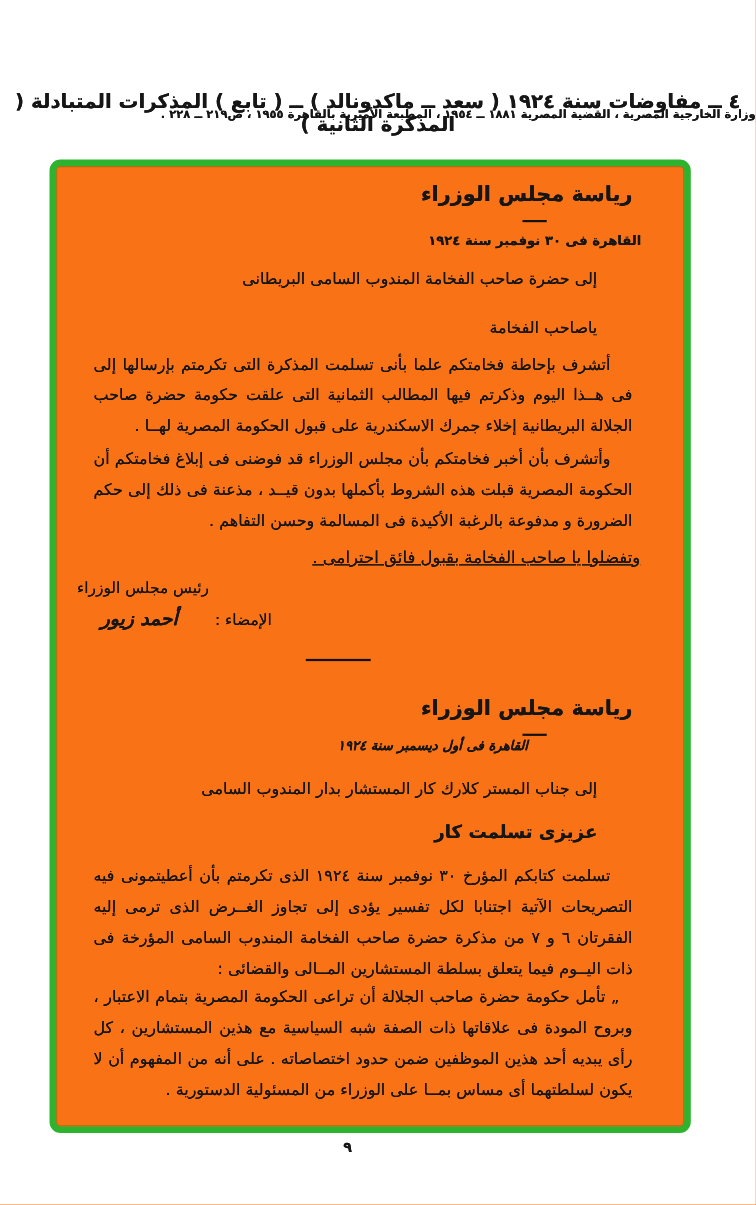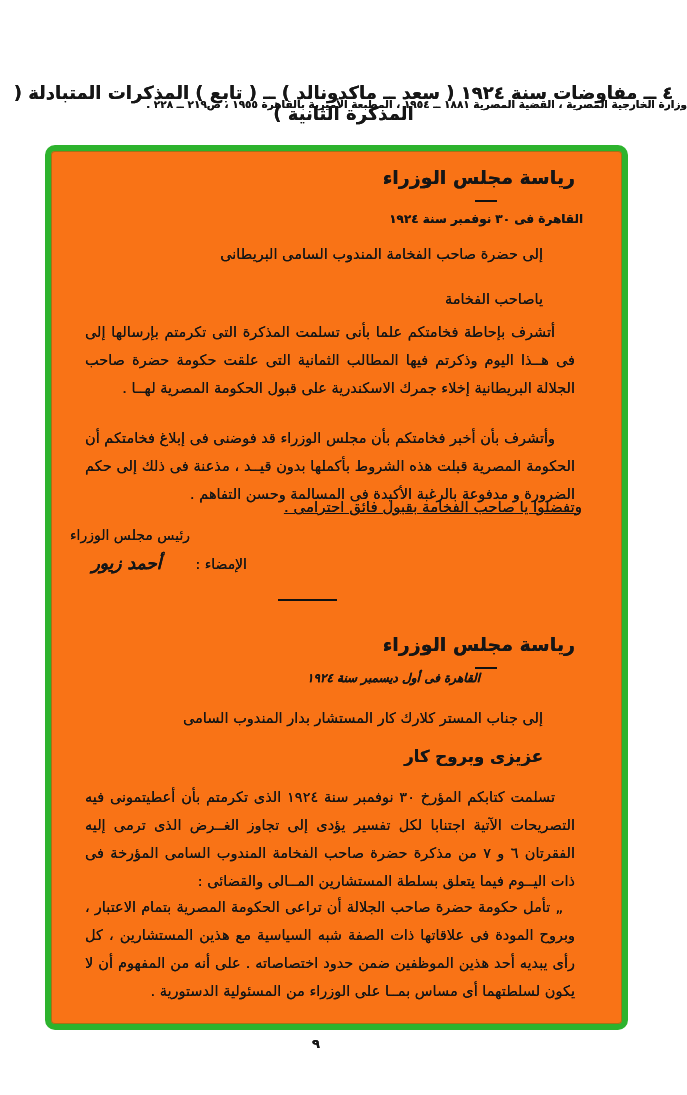--- a/index.html
+++ b/index.html
@@ -57,34 +57,34 @@
   <div class="hdr hdr3 ink">وزارة الخارجية المصرية ، القضية المصرية ١٨٨١ ــ ١٩٥٤ ، المطبعة الأميرية بالقاهرة ١٩٥٥ ، ص٢١٩ ــ ٢٢٨ .</div>
 
   <div class="frame">
 
     <div class="letter-heading ink" style="top:15px;right:47px;">رياسة مجلس الوزراء</div>
     <div class="heading-rule" style="top:49px;right:125px;width:22px;"></div>
     <div class="date-line ink" style="top:61px;right:39px;">القاهرة فى ٣٠ نوفمبر سنة ١٩٢٤</div>
     <div class="addressee ink" style="top:95px;right:79px;">إلى حضرة صاحب الفخامة المندوب السامى البريطانى</div>
     <div class="salutation ink" style="top:140px;right:79px;">ياصاحب الفخامة</div>
     <div class="para ink" style="top:167px;right:47px;left:34px;">أتشرف بإحاطة فخامتكم علما بأنى تسلمت المذكرة التى تكرمتم بإرسالها إلى فى هــذا اليوم وذكرتم فيها المطالب الثمانية التى علقت حكومة حضرة صاحب الجلالة البريطانية إخلاء جمرك الاسكندرية على قبول الحكومة المصرية لهــا .</div>
-    <div class="para ink" style="top:253px;right:47px;left:34px;margin-top:20px;">وأتشرف بأن أخبر فخامتكم بأن مجلس الوزراء قد فوضنى فى إبلاغ فخامتكم أن الحكومة المصرية قبلت هذه الشروط بأكملها بدون قيــد ، مذعنة فى ذلك إلى حكم الضرورة و مدفوعة بالرغبة الأكيدة فى المسالمة وحسن التفاهم .</div>
+    <div class="para ink" style="top:253px;right:47px;left:34px;">وأتشرف بأن أخبر فخامتكم بأن مجلس الوزراء قد فوضنى فى إبلاغ فخامتكم أن الحكومة المصرية قبلت هذه الشروط بأكملها بدون قيــد ، مذعنة فى ذلك إلى حكم الضرورة و مدفوعة بالرغبة الأكيدة فى المسالمة وحسن التفاهم .</div>
     <div class="closing ink" style="top:347px;right:40px;">وتفضلوا يا صاحب الفخامة بقبول فائق احترامى .</div>
     <div class="sig-title ink" style="top:376px;left:19px;">رئيس مجلس الوزراء</div>
     <div class="sig-row" style="top:402px;right:375px;">
       <span class="sig-label ink">الإمضاء :</span>
       <span class="sig-name ink">أحمد زيور</span>
     </div>
     <div class="divider" style="top:448px;left:227px;width:59px;"></div>
 
     <div class="letter-heading ink" style="top:482px;right:47px;">رياسة مجلس الوزراء</div>
     <div class="heading-rule" style="top:516px;right:125px;width:22px;"></div>
     <div class="date-line ink" style="top:520px;right:142px;font-style:italic;">القاهرة فى أول ديسمبر سنة ١٩٢٤</div>
     <div class="addressee ink" style="top:559px;right:79px;">إلى جناب المستر كلارك كار المستشار بدار المندوب السامى</div>
-    <div class="salutation2 ink" style="top:596px;right:79px;">عزيزى وبروح كار</div>
+    <div class="salutation2 ink" style="top:596px;right:79px;">عزيزى تسلمت كار</div>
     <div class="para ink" style="top:632px;right:47px;left:34px;">تسلمت كتابكم المؤرخ ٣٠ نوفمبر سنة ١٩٢٤ الذى تكرمتم بأن أعطيتمونى فيه التصريحات الآتية اجتنابا لكل تفسير يؤدى إلى تجاوز الغــرض الذى ترمى إليه الفقرتان ٦ و ٧ من مذكرة حضرة صاحب الفخامة المندوب السامى المؤرخة فى ذات اليــوم فيما يتعلق بسلطة المستشارين المــالى والقضائى :</div>
     <div class="para ink" style="top:742px;right:47px;left:34px;text-indent:12px;">„ تأمل حكومة حضرة صاحب الجلالة أن تراعى الحكومة المصرية بتمام الاعتبار ، وبروح المودة فى علاقاتها ذات الصفة شبه السياسية مع هذين المستشارين ، كل رأى يبديه أحد هذين الموظفين ضمن حدود اختصاصاته . على أنه من المفهوم أن لا يكون لسلطتهما أى مساس بمــا على الوزراء من المسئولية الدستورية .</div>
 
   </div>
 
   <div class="page-number ink" style="left:312px;top:1036px;">٩</div>
 
 </div>
 
 </body></html>

